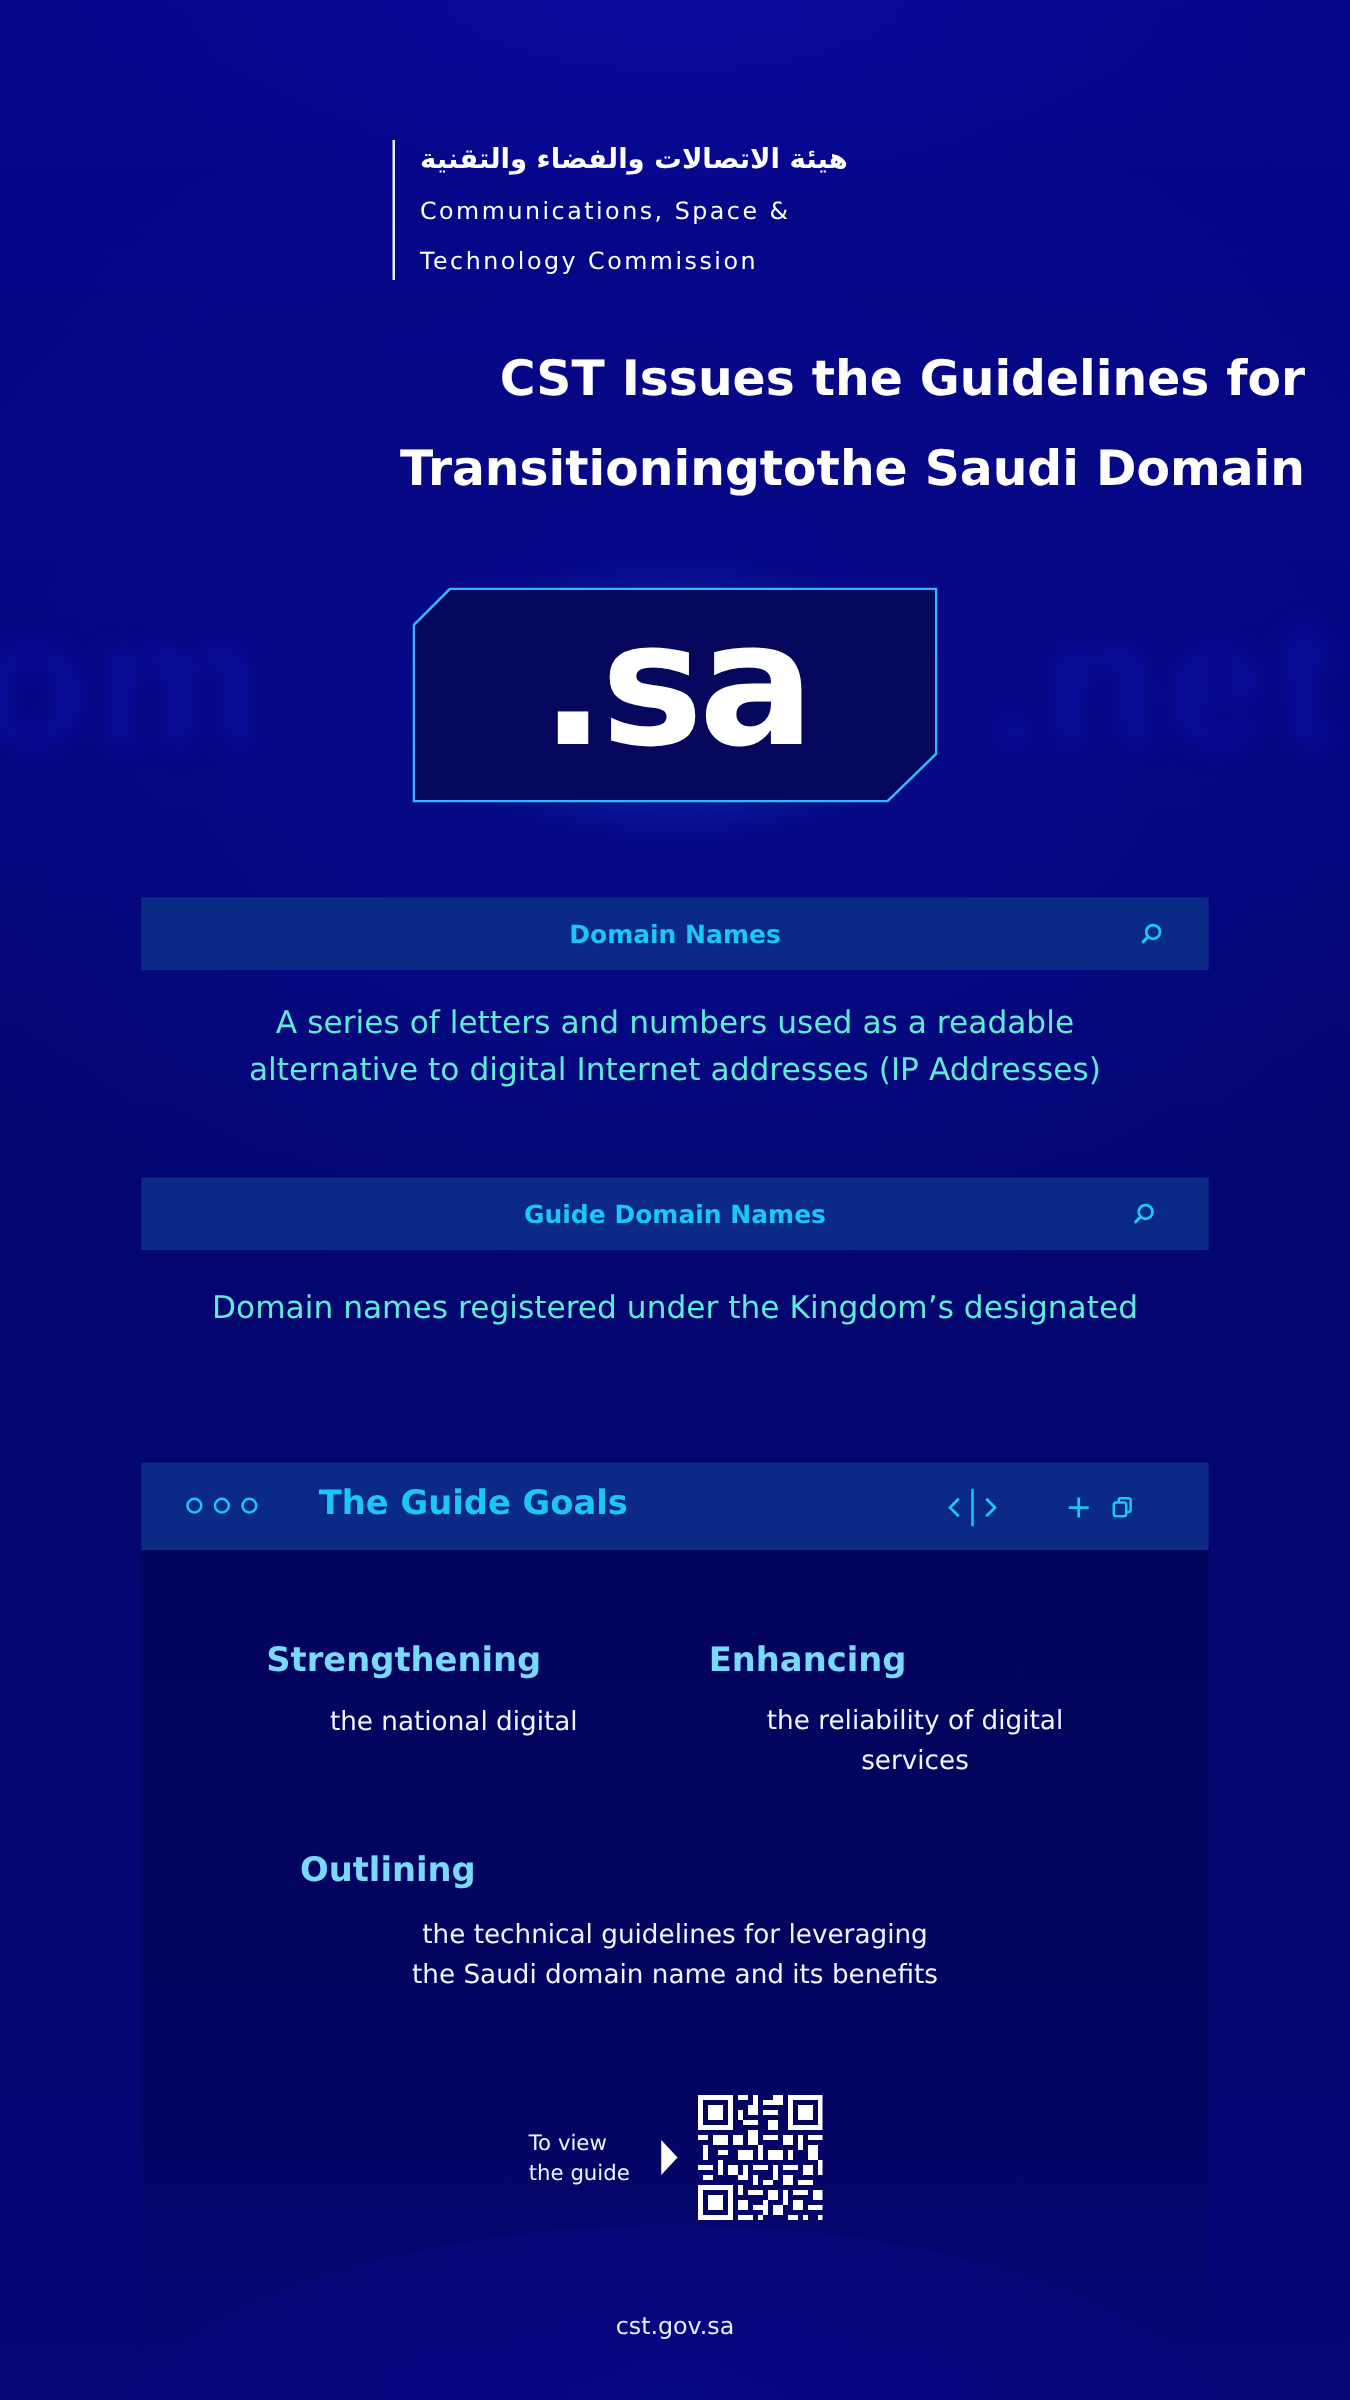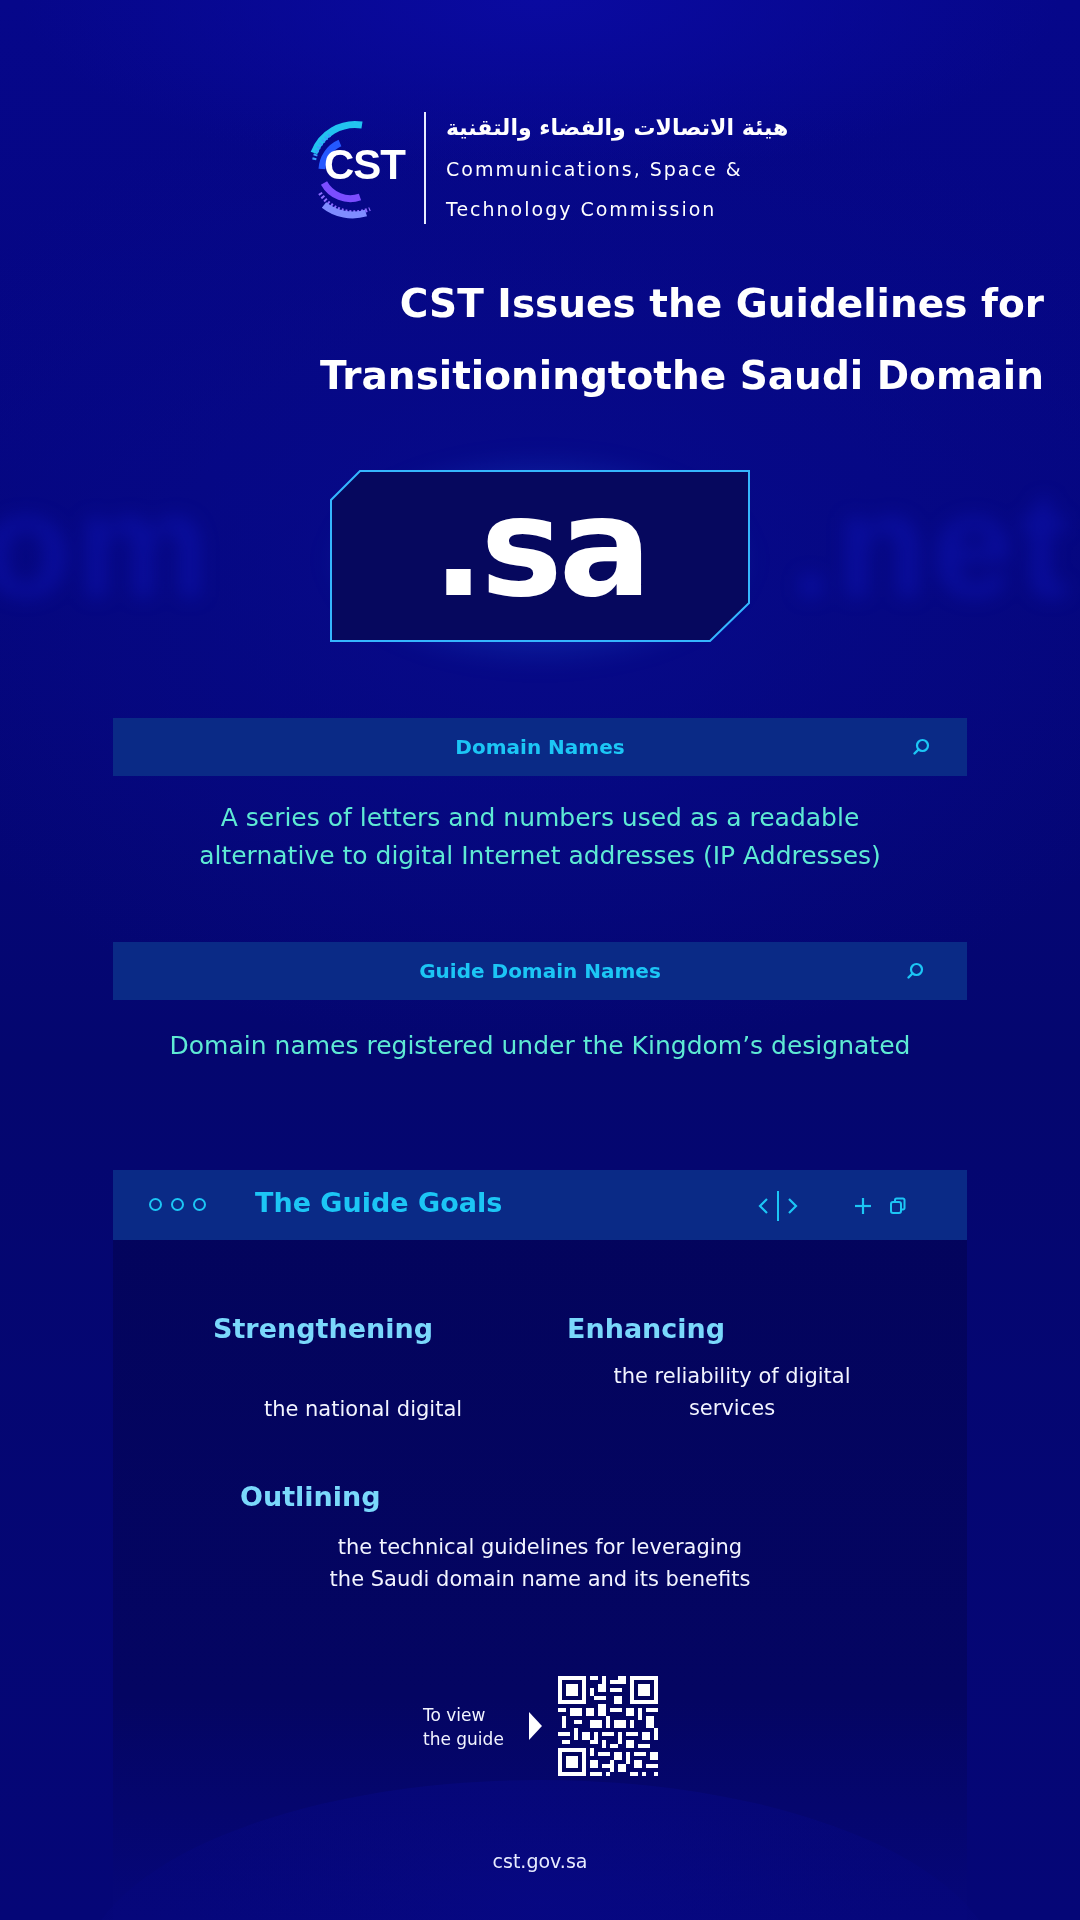--- a/index.html
+++ b/index.html
@@ -108,31 +108,20 @@
   }
 </style>
 </head>
 <body>
 
 <div class="bg"></div>
 <div class="ghost left">om</div>
 <div class="ghost right">.net</div>
 
 <div class="logo-row">
-  <div class="logo-mark">
-    <svg width="110" height="110" viewBox="0 0 110 110">
-      <path d="M62 12 A44 44 0 0 0 14 40" stroke="#22c3f0" stroke-width="7" fill="none"></path>
-      <path d="M30 22 A40 40 0 0 0 14 48" stroke="#3aa0ff" stroke-width="4" stroke-dasharray="2 2" fill="none"></path>
-      <path d="M40 30 A30 30 0 0 0 22 56" stroke="#2458ff" stroke-width="7" fill="none"></path>
-      <path d="M24 70 A30 30 0 0 0 60 84" stroke="#7b4dff" stroke-width="7" fill="none"></path>
-      <path d="M20 80 A40 40 0 0 0 70 96" stroke="#8c6cff" stroke-width="4" stroke-dasharray="2 2" fill="none"></path>
-      <path d="M24 92 A46 46 0 0 0 66 100" stroke="#7f8cff" stroke-width="7" fill="none"></path>
-    </svg>
-    <div class="logo-cst">CST</div>
-  </div>
   <div class="logo-divider"></div>
   <div class="logo-text">
     <div class="logo-ar">هيئة الاتصالات والفضاء والتقنية</div>
     <div class="logo-en">Communications, Space &amp;</div>
     <div class="logo-en">Technology Commission</div>
   </div>
 </div>
 
 <div class="title">
   <div>CST Issues the Guidelines for</div>
@@ -192,21 +181,21 @@
       <line x1="2" y1="10" x2="18" y2="10" stroke="#1cc6f5" stroke-width="2.2"></line>
     </svg>
     <svg width="18" height="18" viewBox="0 0 18 18" style="margin-left:16px;">
       <rect x="2" y="5" width="10" height="11" rx="2" stroke="#1cc6f5" stroke-width="2" fill="none"></rect>
       <path d="M6 5 V3 A1.5 1.5 0 0 1 7.5 1.5 H14 A1.5 1.5 0 0 1 15.5 3 V11 A1.5 1.5 0 0 1 14 12.5 H12" stroke="#1cc6f5" stroke-width="2" fill="none"></path>
     </svg>
   </div>
 </div>
 
 <div class="goal-head" style="left:213px; top:1313px; width:300px;">Strengthening</div>
-<div class="goal-body" style="left:213px; top:1361px; width:300px;margin-top:32px;">
+<div class="goal-body" style="left:213px; top:1361px; width:300px;">
   <div>the national digital</div>
 </div>
 
 <div class="goal-head" style="left:567px; top:1313px; width:330px;">Enhancing</div>
 <div class="goal-body" style="left:567px; top:1360px; width:330px;">
   <div>the reliability of digital</div>
   <div>services</div>
 </div>
 
 <div class="goal-head" style="left:240px; top:1481px; width:600px;">Outlining</div>

